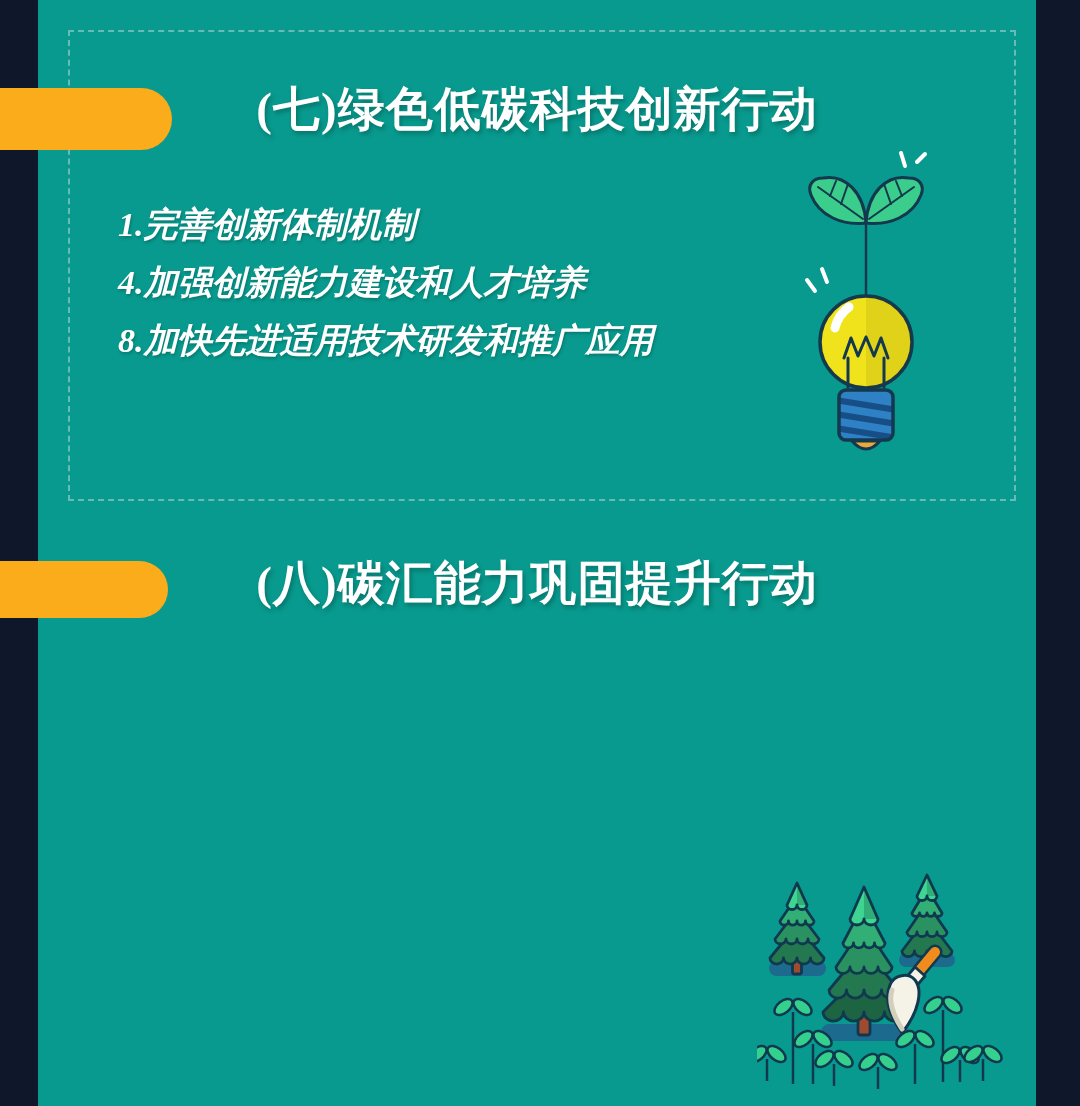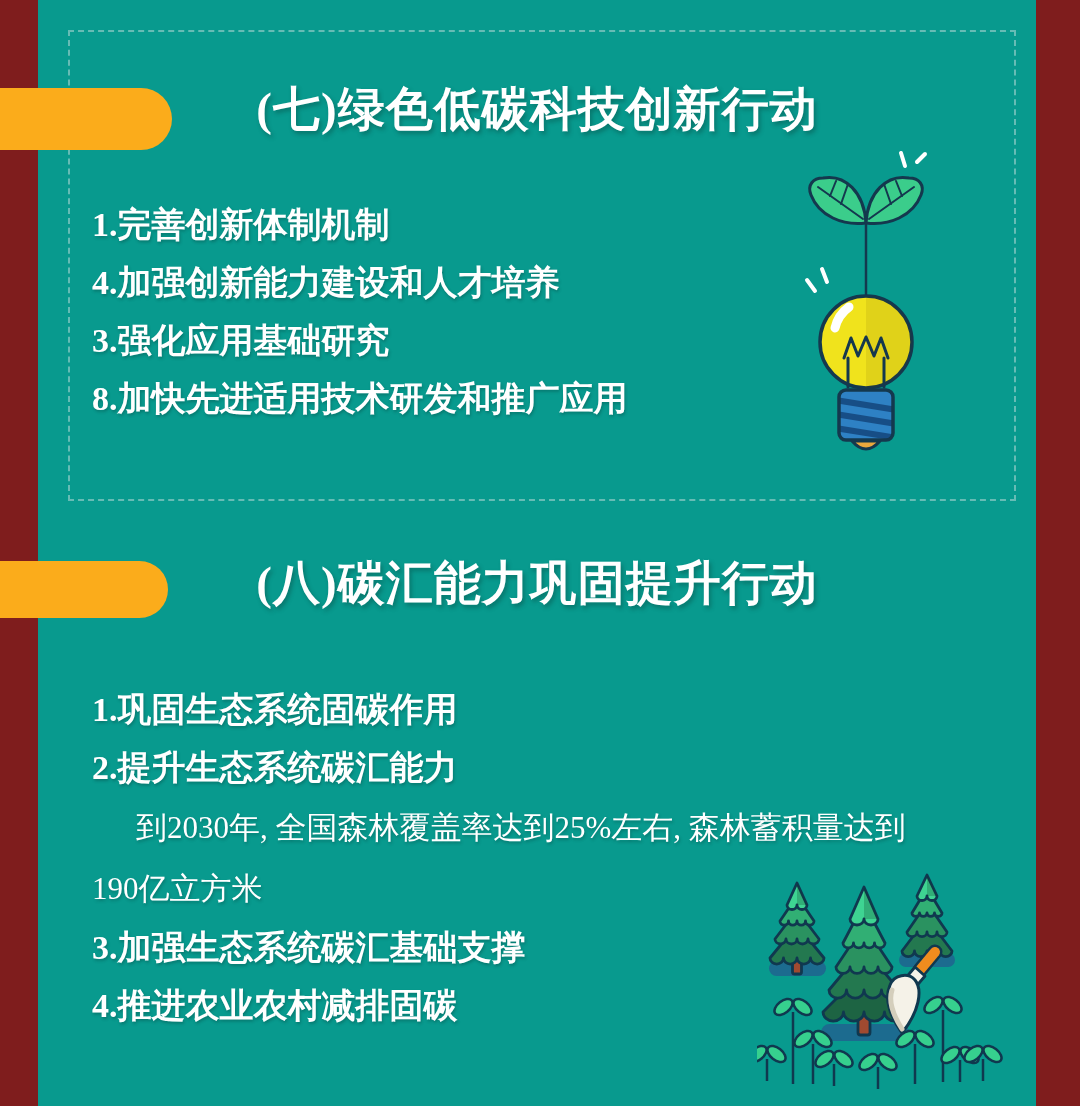--- a/index.html
+++ b/index.html
@@ -1,17 +1,17 @@
 <!DOCTYPE html>
 <html style="--canvas-color: #089a8e; --accent-color: #fbac1b; --text-color: #ffffff;"><head>
 <meta charset="utf-8">
 <style>
   html,body{margin:0;padding:0;background:#ffffff;}
   .page{
-    position:relative;width:1080px;height:1106px;background:#7f1d1d;overflow:hidden;
+    position:relative;width:1080px;height:1106px;background:#0f172a;overflow:hidden;
     font-family:"Liberation Serif","DejaVu Serif",serif;
   }
   .canvas{
     position:absolute;left:38px;top:0;width:998px;height:1106px;
     background:var(--canvas-color,#089a8e);
   }
   .panel{
     position:absolute;left:68px;top:30px;width:944px;height:467px;
     border:2px dashed rgba(218,231,229,0.45);
   }
@@ -21,22 +21,22 @@
   .ribbon-1{top:88px;width:172px;height:62px;border-radius:0 31px 31px 0;}
   .ribbon-2{top:561px;width:168px;height:57px;border-radius:0 29px 29px 0;}
   .title{
     position:absolute;left:38px;width:998px;margin:0;text-align:center;
     color:var(--text-color,#ffffff);font-weight:700;font-size:47px;line-height:1;
     letter-spacing:1px;text-shadow:2px 3px 4px rgba(8,48,42,0.35);
   }
   .title-1{top:86px;}
   .title-2{top:560px;}
   .list{
-    position:absolute;left:92px;width:910px;color:var(--text-color,#ffffff);
-    font-weight:700;font-size:34px;text-shadow:1px 2px 3px rgba(8,48,42,0.30);
+    position:absolute;left:118px;width:910px;color:var(--text-color,#ffffff);
+    font-weight:700;font-size:34px;text-shadow:1px 2px 3px rgba(8,48,42,0.30);font-style:italic;
   }
   .list-1{top:196px;}
   .list-2{top:681px;}
   .item{line-height:58px;white-space:nowrap;}
   .note-line{font-size:31px;font-weight:400;line-height:61px;white-space:nowrap;}
   .note-indent{padding-left:44px;}
   .illus{position:absolute;}
   .illus-bulb{left:785px;top:150px;width:160px;height:310px;}
   .illus-trees{left:757px;top:863px;width:280px;height:240px;}
 </style>
@@ -47,21 +47,20 @@
 
   <div class="canvas"></div>
 
   <div class="panel"></div>
   <div class="ribbon ribbon-1"></div>
   <h1 class="title title-1">(七)绿色低碳科技创新行动</h1>
 
   <div class="list list-1">
     <div class="item">1.完善创新体制机制</div>
     <div class="item">4.加强创新能力建设和人才培养</div>
-    <div class="item">3.强化应用基础研究</div>
     <div class="item">8.加快先进适用技术研发和推广应用</div>
   </div>
 
   <svg class="illus illus-bulb" viewBox="0 0 160 310" xmlns="http://www.w3.org/2000/svg">
 
     <g stroke="#ffffff" stroke-width="4" stroke-linecap="round">
       <path d="M120,16 L116,3"></path>
       <path d="M132,12 L140,4"></path>
       <path d="M30,141 L22,130"></path>
       <path d="M42,132 L37,119"></path>
@@ -102,28 +101,20 @@
         <path d="M50,264 L112,274"></path>
         <path d="M50,278 L112,288"></path>
     </g>
     <rect x="54" y="240" width="54" height="50" rx="7" fill="none" stroke="#14384e" stroke-width="3.5"></rect>
     <path d="M67,291 Q81,307 95,291 Z" fill="#eba83d" stroke="#14384e" stroke-width="3" stroke-linejoin="round"></path>
   </svg>
 
   <div class="ribbon ribbon-2"></div>
   <h1 class="title title-2">(八)碳汇能力巩固提升行动</h1>
 
-  <div class="list list-2">
-    <div class="item">1.巩固生态系统固碳作用</div>
-    <div class="item">2.提升生态系统碳汇能力</div>
-    <div class="note-line note-indent">到2030年, 全国森林覆盖率达到25%左右, 森林蓄积量达到</div>
-    <div class="note-line">190亿立方米</div>
-    <div class="item">3.加强生态系统碳汇基础支撑</div>
-    <div class="item">4.推进农业农村减排固碳</div>
-  </div>
 
   <svg class="illus illus-trees" viewBox="0 0 280 240" xmlns="http://www.w3.org/2000/svg">
     <defs>
       <g id="sprS">
         <path d="M0,0 L0,-22" fill="none"></path>
         <ellipse cx="-9.5" cy="-27" rx="10.5" ry="6" transform="rotate(-38 -9.5 -27)"></ellipse>
         <ellipse cx="9.5" cy="-27" rx="10.5" ry="6" transform="rotate(38 9.5 -27)"></ellipse>
       </g>
       <g id="sprM">
         <path d="M0,0 L0,-40" fill="none"></path>

